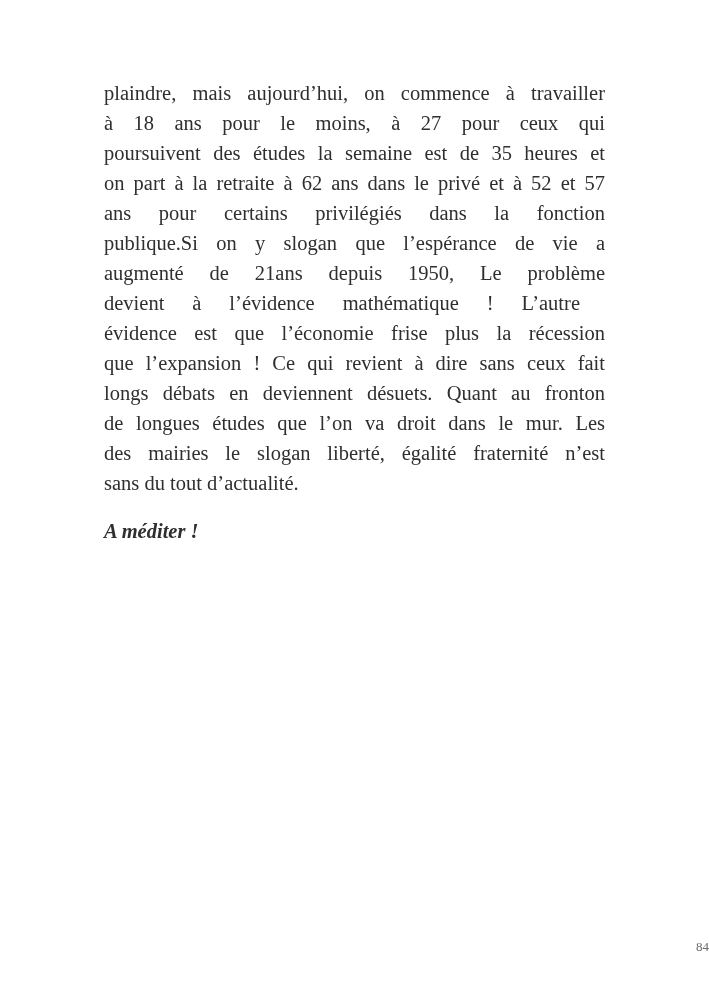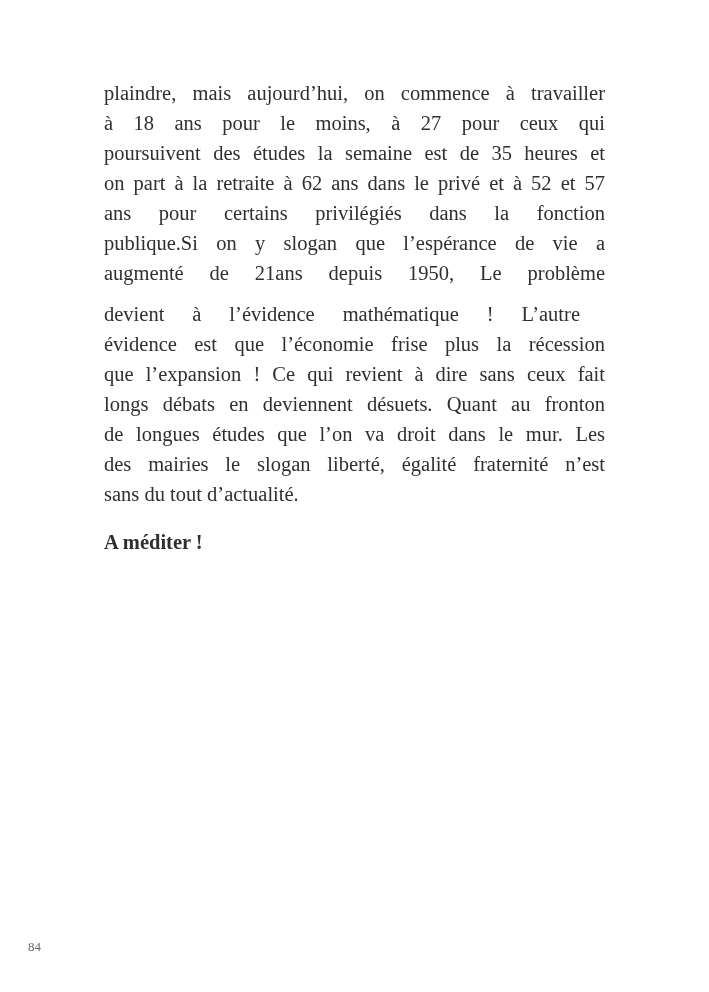--- a/index.html
+++ b/index.html
@@ -23,43 +23,42 @@
     color: #2f2f2f;
   }
   .line {
     font-size: 20.5px;
     line-height: 30px;
     text-align: justify;
     text-align-last: justify;
   }
   .line.short-end {
     padding-right: 25px;
-    margin-top: 11px;
   }
   .line.para-end {
     text-align-last: left;
   }
   .heading {
     margin-top: 18px;
     font-size: 20.5px;
     line-height: 30px;
     font-weight: bold;
     text-align: left;
     color: #2f2f2f;
+    font-style: italic;
   }
   .page-number {
     position: absolute;
     left: 0;
     right: 0;
     top: 939px;
-    text-align: left;
+    text-align: right;
     font-size: 13px;
     line-height: 15px;
     color: #696969;
-    padding-left: 28px;
   }
 </style>
 </head>
 <body>
 
 <div class="text-block">
   <div class="line">plaindre, mais aujourd’hui, on commence à travailler</div>
   <div class="line">à 18 ans pour le moins, à 27 pour ceux qui</div>
   <div class="line">poursuivent des études la semaine est de 35 heures et</div>
   <div class="line">on part à la retraite à 62 ans dans le privé et à 52 et 57</div>

